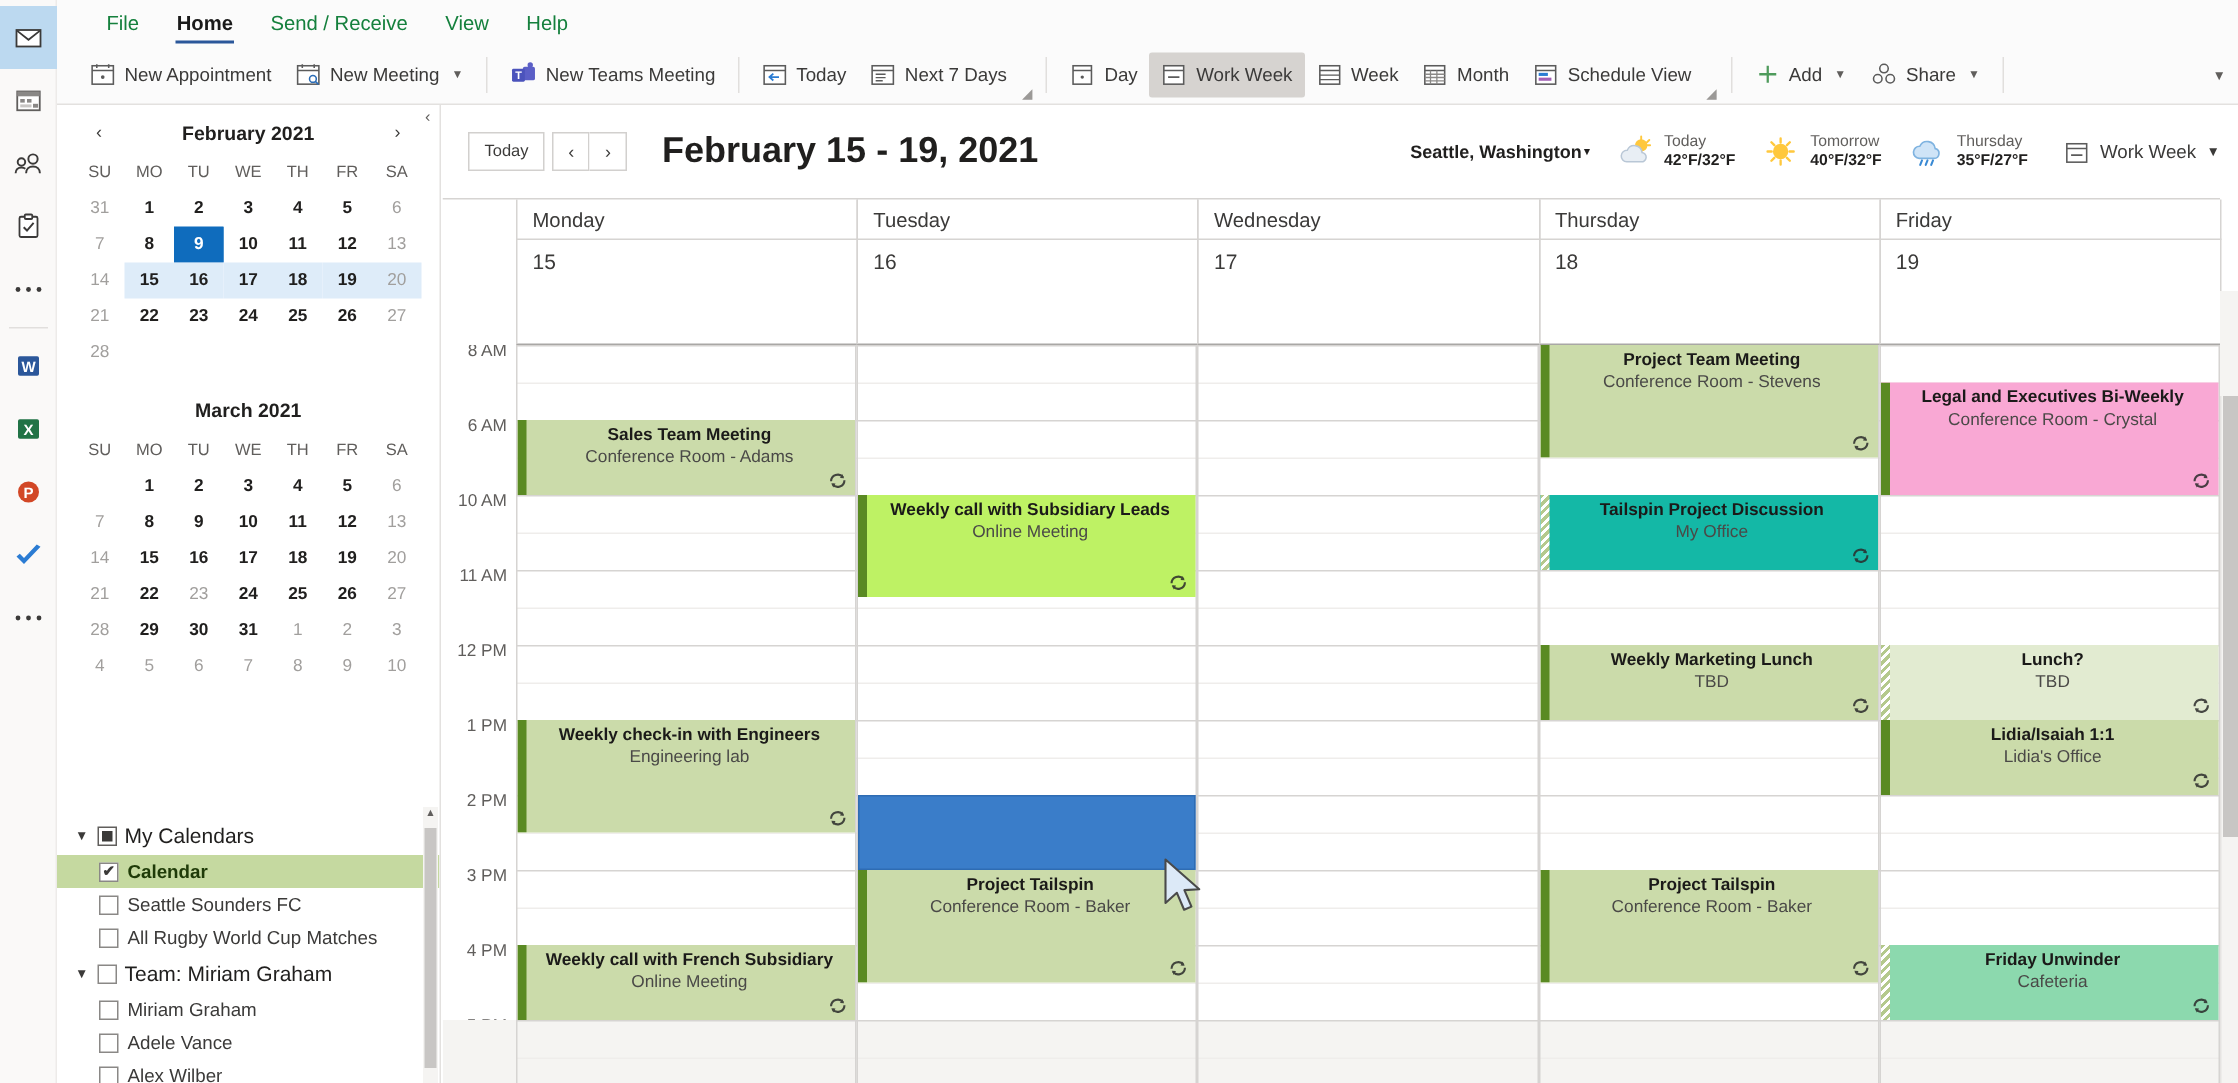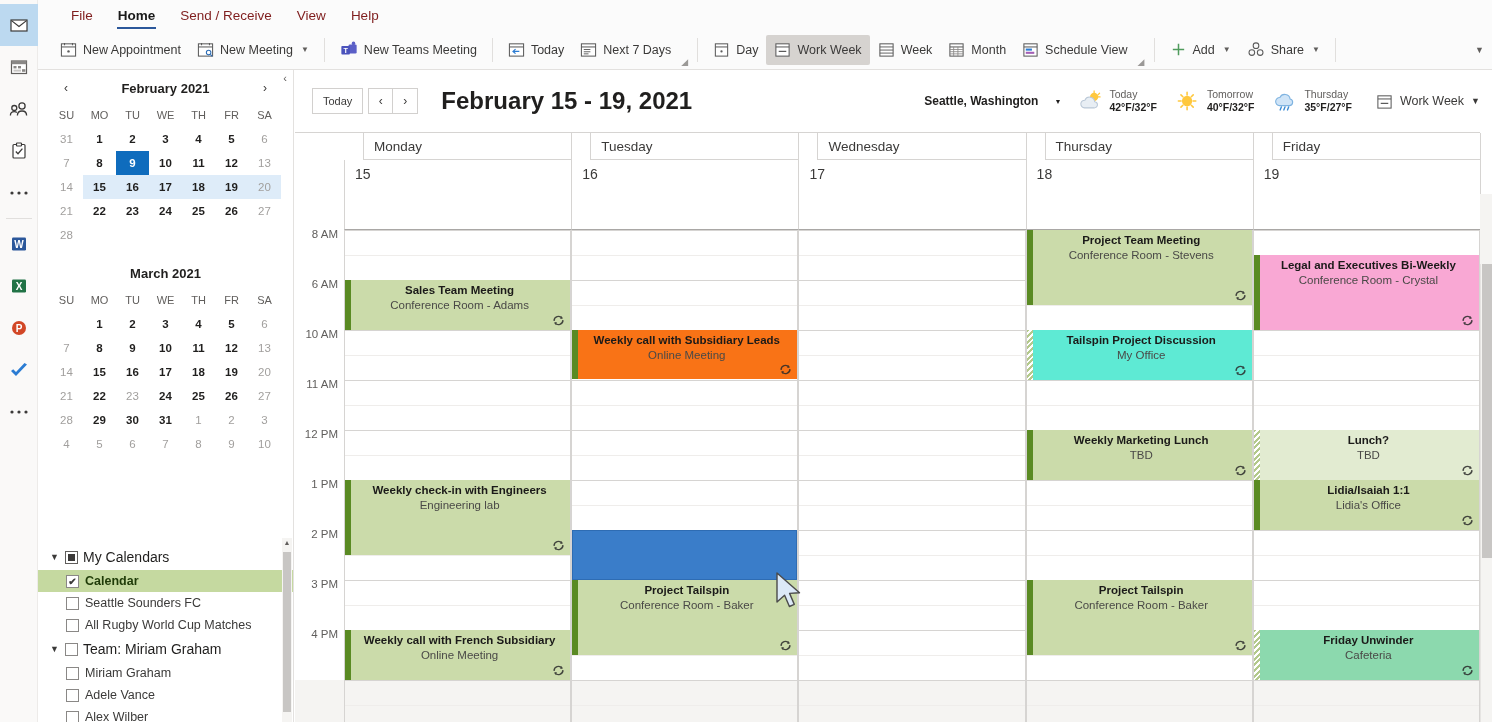--- a/index.html
+++ b/index.html
@@ -31,21 +31,21 @@
   
   #ribbon {
     position: absolute; left: 38px; top: 0; right: 0; height: 70px;
     background: #fbfbfb; border-bottom: 1px solid #e3e1df;
   }
   #menu-tabs {
     height: 30px; display: flex; align-items: center;
     padding-left: 22px; gap: 3px;
   }
   .menu-tab {
-    padding: 4px 11px; font-size: 13.5px; color: #7f1d1d;
+    padding: 4px 11px; font-size: 13.5px; color: #15803d;
     cursor: pointer; position: relative; white-space: nowrap;
   }
   .menu-tab.active { color: #1a1a1a; font-weight: bold; }
   .menu-tab.active::after {
     content: ""; position: absolute; left: 10px; right: 10px; bottom: -2px;
     height: 2px; background: #2b579a;
   }
   #ribbon-bar {
     height: 39px; display: flex; align-items: center;
     padding-left: 14px; gap: 0px;
@@ -152,21 +152,21 @@
   #today-btn + .nav-arrow-btn { border-left: 1px solid #d2d0ce; margin-left: 5px; }
   #range-title {
     margin-left: 23px; font-size: 24px; color: #201f1e; font-weight: bold;
   }
   #weatherbar {
     margin-left: auto; display: flex; align-items: center; gap: 0px;
     padding-right: 12px;
   }
   #location-pick {
     font-size: 12px; color: #201f1e; font-weight: bold;
-    display: flex; align-items: center; gap: 16px; cursor: pointer;
+    display: flex; align-items: center; gap: 0; cursor: pointer;
     margin-right: 16px;
   }
   .wx {
     display: flex; align-items: center; gap: 6px; margin-right: 18px;
     cursor: pointer;
   }
   .wx-text { display: flex; flex-direction: column; line-height: 1.25; }
   .wx-day { font-size: 10.5px; color: #605e5c; }
   .wx-temp { font-size: 10.5px; color: #201f1e; font-weight: bold; }
   #viewmode {
@@ -174,21 +174,21 @@
     color: #3b3a39; cursor: pointer; margin-left: 6px;
   }
 
   
   #cal-area {
     position: absolute; left: 295px; top: 132px; right: 0; bottom: 0;
     background: #ffffff; overflow: hidden;
   }
   #day-header {
     position: absolute; left: 0; right: 12px; top: 0; height: 28px;
-    display: flex; border-top: 1px solid #d6d4d2; gap: 19px;
+    display: flex; border-top: 1px solid #d6d4d2;
   }
   #day-header .gutter-sp { width: 49px; flex: 0 0 49px; }
   .dayname {
     flex: 1 1 0; border-left: 1px solid #d6d4d2; border-right: 1px solid #d6d4d2;
     border-bottom: 1px solid #d6d4d2; margin-right: -1px;
     padding-left: 10px; display: flex; align-items: center;
     font-size: 13.5px; color: #3b3a39;
   }
   #allday {
     position: absolute; left: 0; right: 12px; top: 28px; height: 70px;
@@ -844,21 +844,21 @@
           <div class="ev-bar" style="background: rgb(90, 138, 35);"></div>
           <div class="ev-title">Weekly call with French Subsidiary</div>
           <div class="ev-loc">Online Meeting</div>
           <div class="ev-recur"><svg width="13" height="13" viewBox="0 0 14 14">
               <path d="M2.2 7.4 a4.8 4.8 0 0 1 8.6-2.9" fill="none" stroke="#2b2b2b" stroke-width="1.5"></path>
               <path d="M11.8 6.6 a4.8 4.8 0 0 1-8.6 2.9" fill="none" stroke="#2b2b2b" stroke-width="1.5"></path>
               <path d="M10.2 2.2 L11.6 5.2 L8.6 5.0 Z" fill="#2b2b2b"></path>
               <path d="M3.8 11.8 L2.4 8.8 L5.4 9.0 Z" fill="#2b2b2b"></path>
             </svg></div>
         </div>
-        <div class="event" style="left: 228.2px; width: 225.2px; top: 100px; height: 49px; background: #f97316;">
+        <div class="event" style="left: 228.2px; width: 225.2px; top: 100px; height: 68px; background: #bef264;">
           <div class="ev-bar" style="background: rgb(90, 138, 35);"></div>
           <div class="ev-title">Weekly call with Subsidiary Leads</div>
           <div class="ev-loc">Online Meeting</div>
           <div class="ev-recur"><svg width="13" height="13" viewBox="0 0 14 14">
               <path d="M2.2 7.4 a4.8 4.8 0 0 1 8.6-2.9" fill="none" stroke="#2b2b2b" stroke-width="1.5"></path>
               <path d="M11.8 6.6 a4.8 4.8 0 0 1-8.6 2.9" fill="none" stroke="#2b2b2b" stroke-width="1.5"></path>
               <path d="M10.2 2.2 L11.6 5.2 L8.6 5.0 Z" fill="#2b2b2b"></path>
               <path d="M3.8 11.8 L2.4 8.8 L5.4 9.0 Z" fill="#2b2b2b"></path>
             </svg></div>
         </div>
@@ -877,21 +877,21 @@
           <div class="ev-bar" style="background: rgb(90, 138, 35);"></div>
           <div class="ev-title">Project Team Meeting</div>
           <div class="ev-loc">Conference Room - Stevens</div>
           <div class="ev-recur"><svg width="13" height="13" viewBox="0 0 14 14">
               <path d="M2.2 7.4 a4.8 4.8 0 0 1 8.6-2.9" fill="none" stroke="#2b2b2b" stroke-width="1.5"></path>
               <path d="M11.8 6.6 a4.8 4.8 0 0 1-8.6 2.9" fill="none" stroke="#2b2b2b" stroke-width="1.5"></path>
               <path d="M10.2 2.2 L11.6 5.2 L8.6 5.0 Z" fill="#2b2b2b"></path>
               <path d="M3.8 11.8 L2.4 8.8 L5.4 9.0 Z" fill="#2b2b2b"></path>
             </svg></div>
         </div>
-        <div class="event" style="left: 682.6px; width: 225.2px; top: 100px; height: 50px; background: #5eead4;">
+        <div class="event" style="left: 682.6px; width: 225.2px; top: 100px; height: 50px; background: #14b8a6;">
           <div class="ev-bar striped"></div>
           <div class="ev-title">Tailspin Project Discussion</div>
           <div class="ev-loc">My Office</div>
           <div class="ev-recur"><svg width="13" height="13" viewBox="0 0 14 14">
               <path d="M2.2 7.4 a4.8 4.8 0 0 1 8.6-2.9" fill="none" stroke="#2b2b2b" stroke-width="1.5"></path>
               <path d="M11.8 6.6 a4.8 4.8 0 0 1-8.6 2.9" fill="none" stroke="#2b2b2b" stroke-width="1.5"></path>
               <path d="M10.2 2.2 L11.6 5.2 L8.6 5.0 Z" fill="#2b2b2b"></path>
               <path d="M3.8 11.8 L2.4 8.8 L5.4 9.0 Z" fill="#2b2b2b"></path>
             </svg></div>
         </div>

